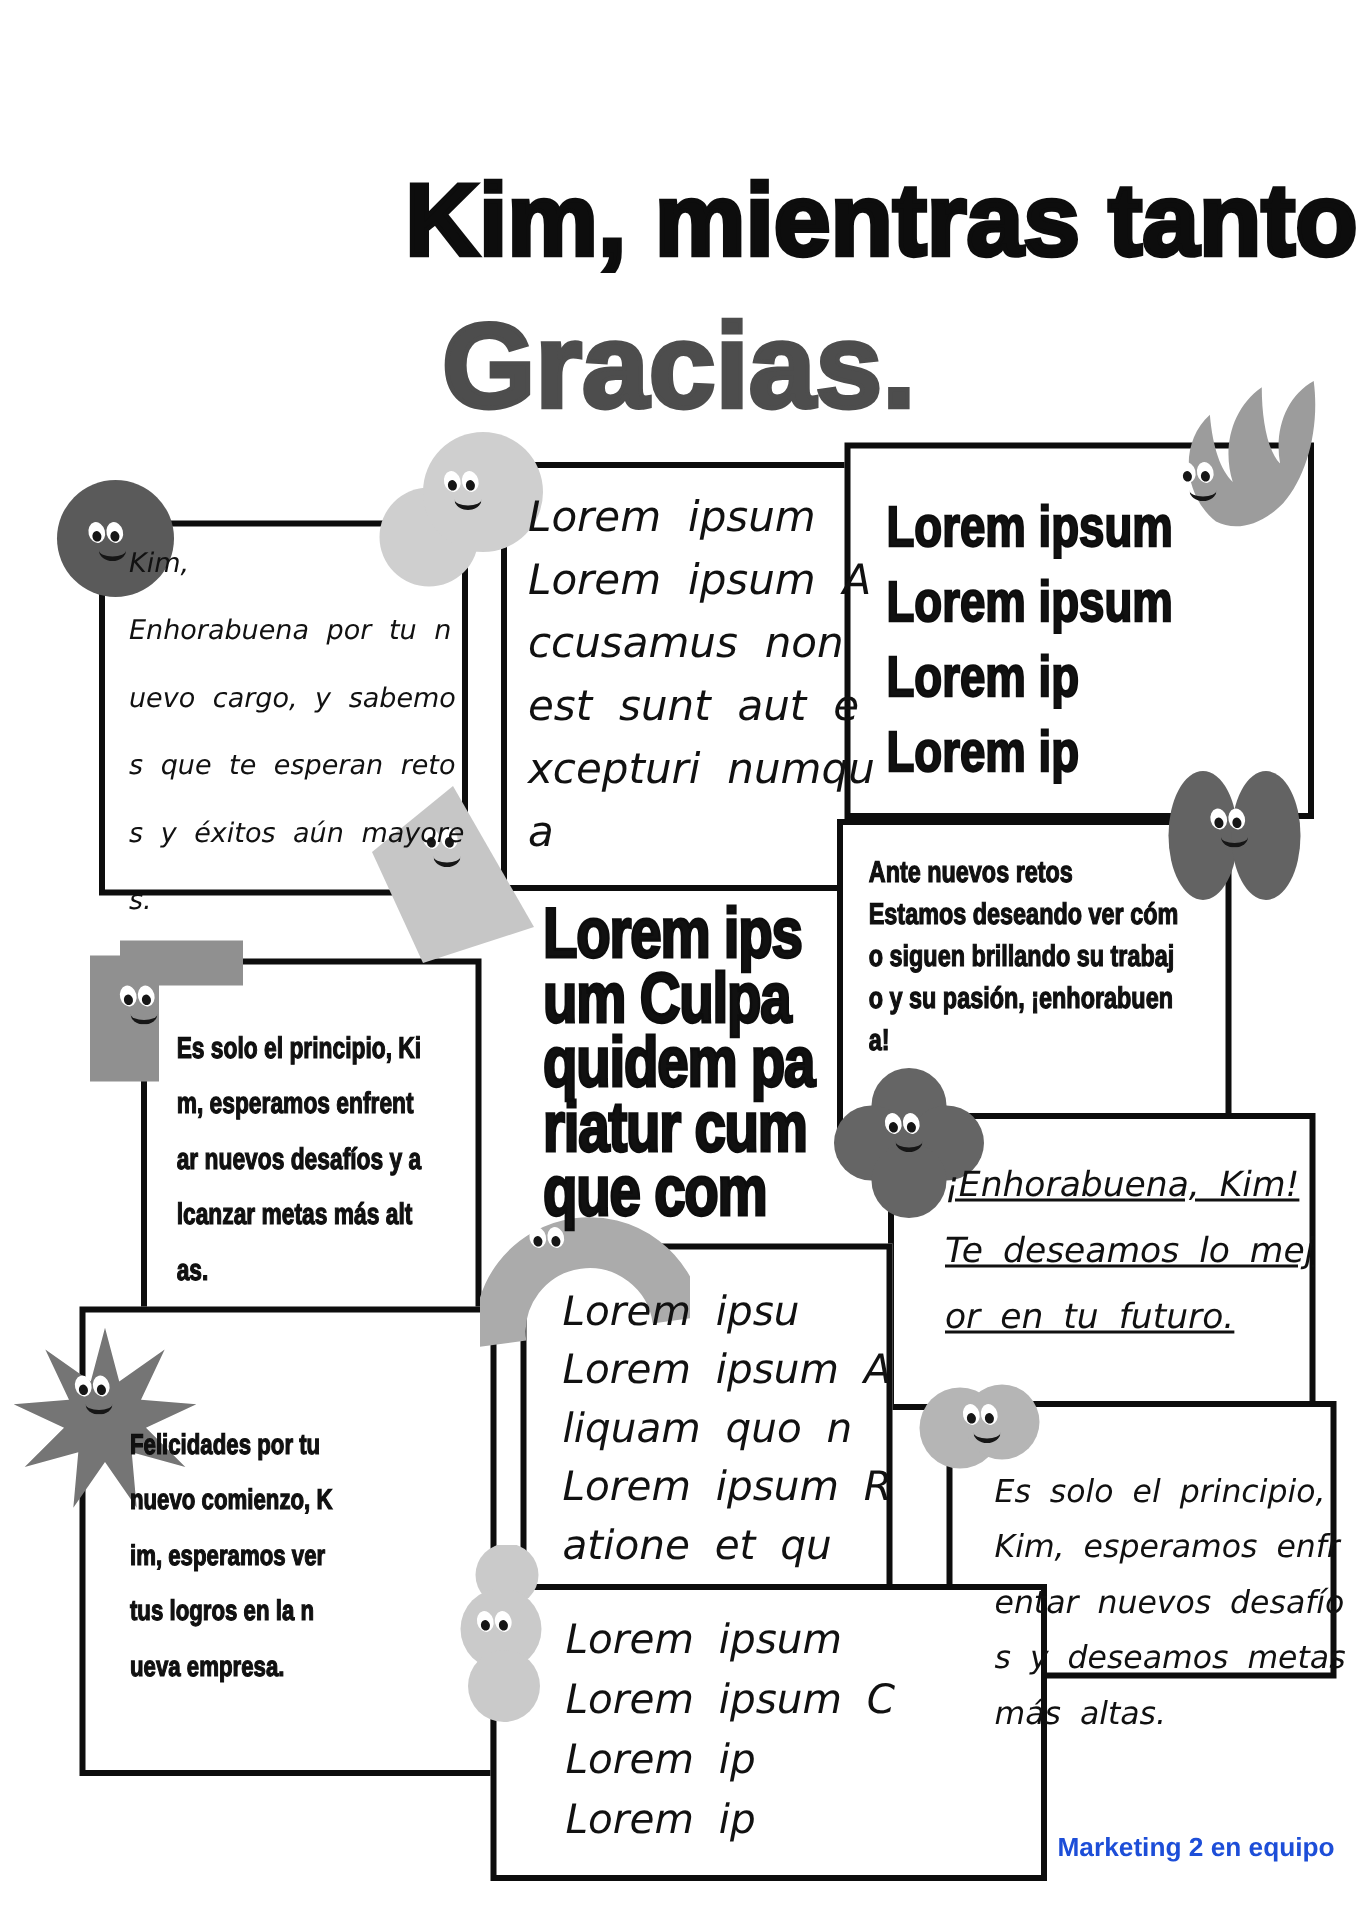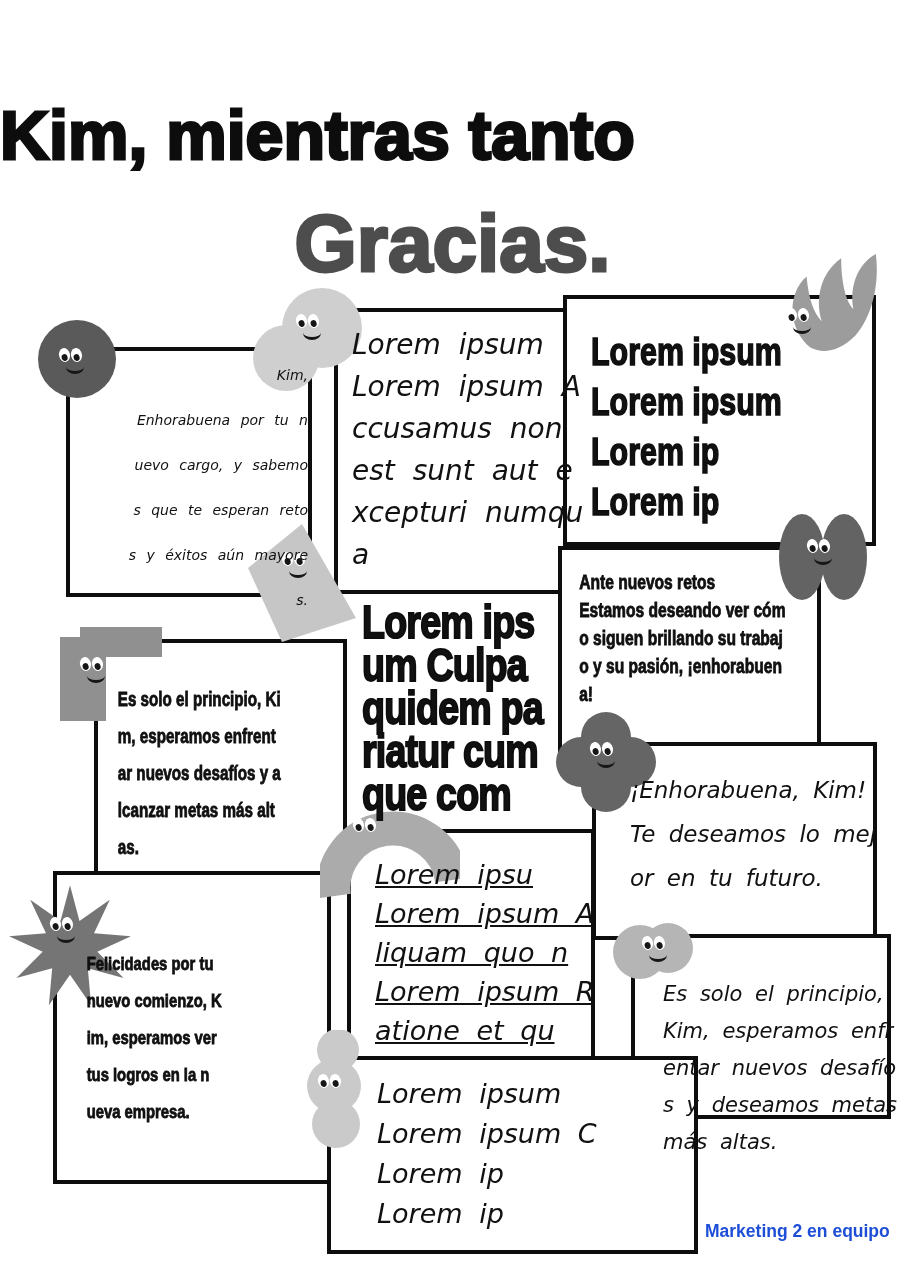--- a/index.html
+++ b/index.html
@@ -1,59 +1,59 @@
 <!DOCTYPE html>
 <html><head>
 <meta charset="utf-8">
 <style>
   html,body{margin:0;padding:0;background:#ffffff;}
   .canvas{position:relative;width:905px;height:1280px;background:#ffffff;overflow:hidden;
           font-family:"Liberation Sans",sans-serif;color:#111;}
 
   
-  .title{position:absolute;left:0;top:96px;width:100%;margin:0;text-align:left;
+  .title{position:absolute;left:0;top:108px;width:100%;margin:0;text-align:right;
          font-size:68px;font-weight:700;letter-spacing:0px;color:#0d0d0d;
          -webkit-text-stroke:3px #0d0d0d;}
   .subtitle{position:absolute;left:0;top:198px;width:100%;margin:0;text-align:center;
          font-size:80px;font-weight:700;color:#4d4d4d;-webkit-text-stroke:3px #4d4d4d;}
 
   
   .box{position:absolute;background:#ffffff;border:4px solid #0d0d0d;box-sizing:border-box;}
   .lines{position:relative;z-index:30;}
   .lines div{white-space:nowrap;}
 
   .hand .lines{font-family:"DejaVu Sans",sans-serif;font-style:italic;word-spacing:6px;}
   .cond .lines{font-weight:700;transform-origin:0 0;}
 
   #box-kim{left:66px;top:347px;width:246px;height:250px;}
-  #box-kim .lines{font-size:14px;line-height:45px;padding:2px 0 0 16px;text-align:right;}
+  #box-kim .lines{font-size:18px;line-height:45px;padding:2px 0 0 16px;}
 
   #box-lorem-hand-top{left:334px;top:308px;width:252px;height:286px;}
   #box-lorem-hand-top .lines{font-size:28px;line-height:42px;padding:12px 0 0 14px;word-spacing:9px;}
 
   #box-lorem-bold-top{left:563px;top:295px;width:313px;height:251px;}
   #box-lorem-bold-top .lines{font-size:38px;line-height:50px;padding:28px 0 0 30px;
         transform:scaleX(0.80);-webkit-text-stroke:1.5px #0d0d0d;}
 
   #box-ante{left:558px;top:546px;width:263px;height:211px;}
   #box-ante .lines{font-size:20px;line-height:28px;padding:18px 0 0 22px;
         transform:scaleX(0.78);-webkit-text-stroke:0.8px #0d0d0d;}
 
   .culpa{position:absolute;left:362px;top:600px;width:260px;z-index:30;}
   .culpa .lines{font-size:47px;line-height:43px;font-weight:700;letter-spacing:-1px;
         transform:scaleX(0.80);transform-origin:0 0;-webkit-text-stroke:2px #0d0d0d;}
 
-  #box-es-solo-1{left:94px;top:639px;width:253px;height:239px;}
+  #box-es-solo-1{left:94px;top:639px;width:227px;height:239px;}
   #box-es-solo-1 .lines{font-size:20px;line-height:37px;padding:38px 0 0 26px;
         transform:scaleX(0.76);-webkit-text-stroke:0.8px #0d0d0d;}
 
-  #box-enhorabuena{left:592px;top:742px;width:285px;height:198px;}
+  #box-enhorabuena{left:592px;top:742px;width:285px;height:198px;text-decoration:underline;}
   #box-enhorabuena .lines{font-size:23px;line-height:44px;padding:22px 0 0 34px;}
 
-  #box-lorem-hand-mid{left:347px;top:829px;width:248px;height:233px;text-decoration:underline;}
+  #box-lorem-hand-mid{left:347px;top:829px;width:248px;height:233px;}
   #box-lorem-hand-mid .lines{font-size:27px;line-height:39px;padding:22px 0 0 24px;word-spacing:8px;}
 
   #box-felicidades{left:53px;top:871px;width:278px;height:313px;}
   #box-felicidades .lines{font-size:19px;line-height:37px;padding:70px 0 0 38px;
         transform:scaleX(0.78);-webkit-text-stroke:0.8px #0d0d0d;}
 
   #box-es-solo-2{left:631px;top:934px;width:260px;height:185px;}
   #box-es-solo-2 .lines{font-size:21px;line-height:37px;padding:38px 0 0 28px;}
 
   #box-lorem-hand-bottom{left:327px;top:1056px;width:371px;height:198px;}

